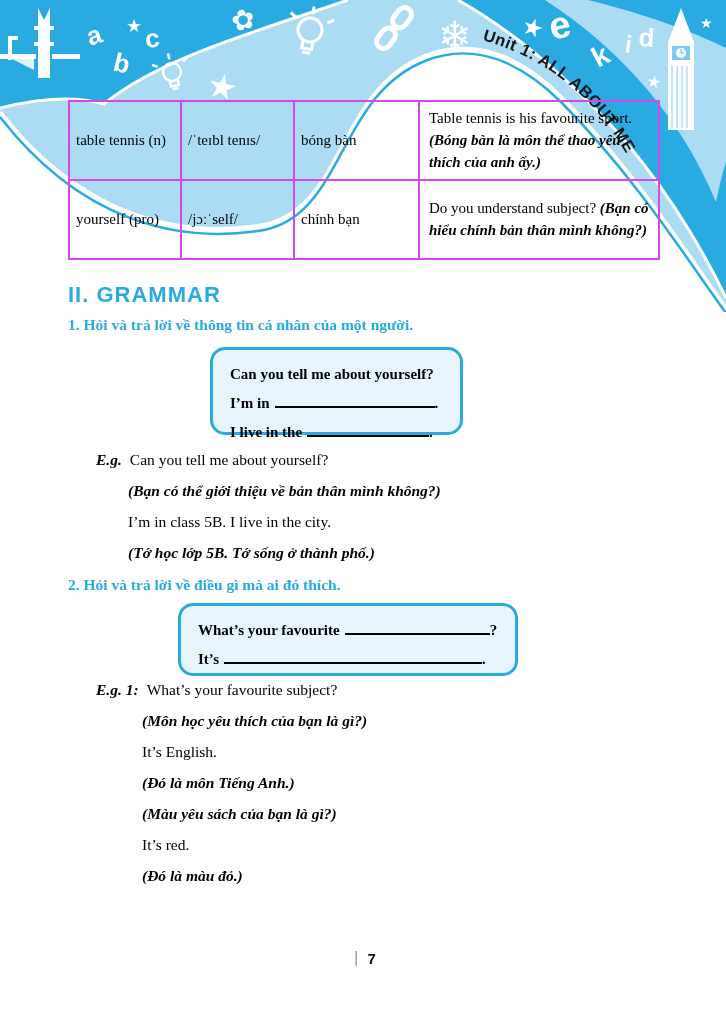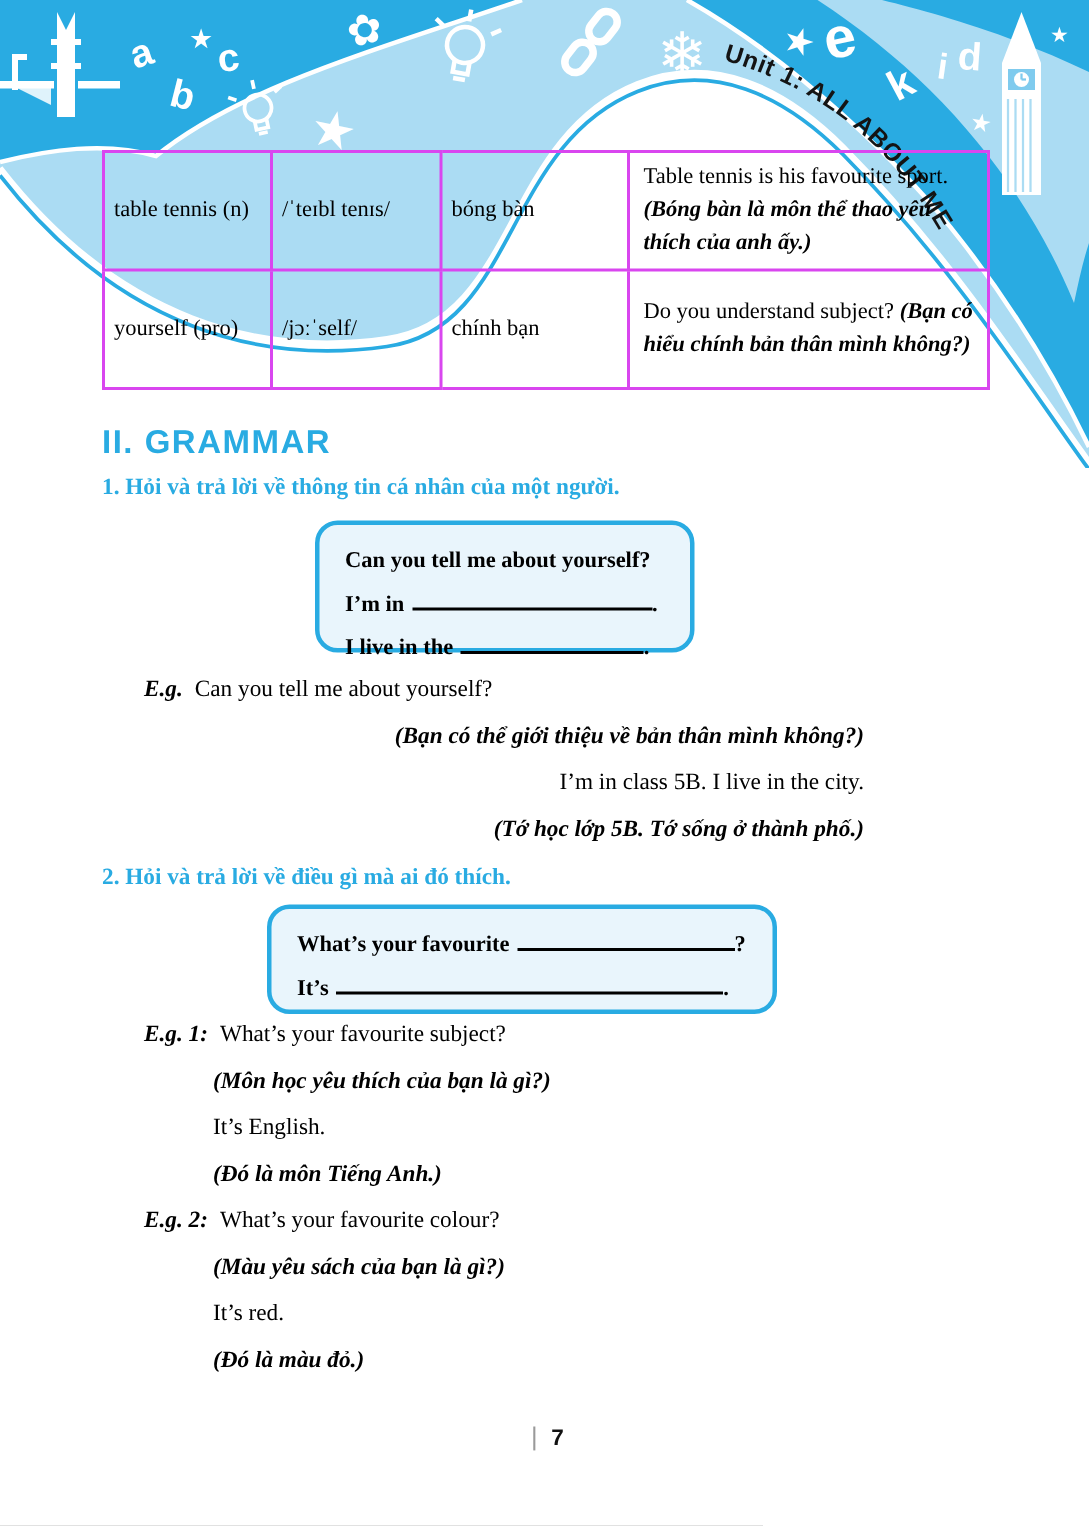--- a/index.html
+++ b/index.html
@@ -43,21 +43,21 @@
   .g-box .bl { line-height:29px; white-space:nowrap; }
   .blank {
     display:inline-block; border-bottom:2px solid #000; height:13px;
     vertical-align:baseline; margin-left:5px;
   }
   
   .eg-block { position:absolute; left:96px; font-size:15.5px; color:#000; width:480px; }
   .eg-line { line-height:31px; white-space:nowrap; }
   .eg-label { font-weight:bold; font-style:italic; margin-right:8px; }
   .vi { font-style:italic; font-weight:bold; }
-  .indent1 { padding-left:32px;text-align:right; }
+  .indent1 { padding-left:32px; }
   .indent2 { padding-left:46px; }
   
   .footer {
     position:absolute; left:345px; top:948px; display:flex; align-items:center;
     font-family:"Liberation Sans", sans-serif; font-size:15px;
   }
   .footer .brand { color:#45C1F0; font-weight:bold; }
   .footer .sep { color:#9a9a9a; margin:0 9px; font-weight:normal; font-size:17px; }
   .footer .pg { color:#111; font-weight:bold; }
 </style>
@@ -224,23 +224,20 @@
   <div class="eg-block" style="top:674px;">
     <div class="eg-line">
       <span class="eg-label">E.g. 1:</span><span>What’s your favourite subject?</span>
     </div>
     <div class="eg-line indent2 vi">(Môn học yêu thích của bạn là gì?)</div>
     <div class="eg-line indent2">It’s English.</div>
     <div class="eg-line indent2 vi">(Đó là môn Tiếng Anh.)</div>
   </div>
 
   <div class="eg-block" style="top:798px;">
-    <div class="eg-line">
-      <span class="eg-label">E.g. 2:</span><span>What’s your favourite colour?</span>
-    </div>
     <div class="eg-line indent2 vi">(Màu yêu sách của bạn là gì?)</div>
     <div class="eg-line indent2">It’s red.</div>
     <div class="eg-line indent2 vi">(Đó là màu đỏ.)</div>
   </div>
 
   <div class="footer">
     <span class="sep">|</span>
     <span class="pg">7</span>
   </div>
 

